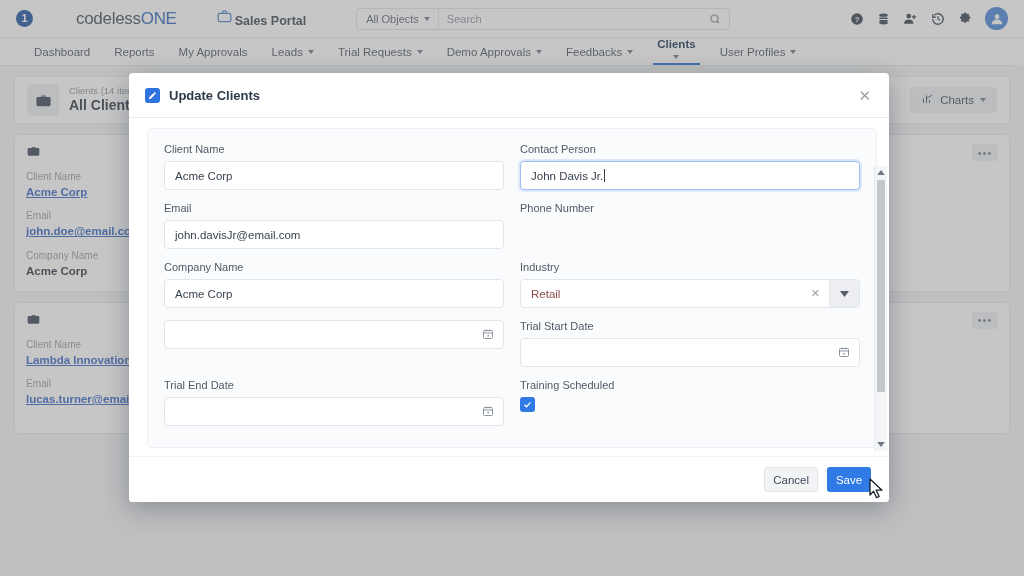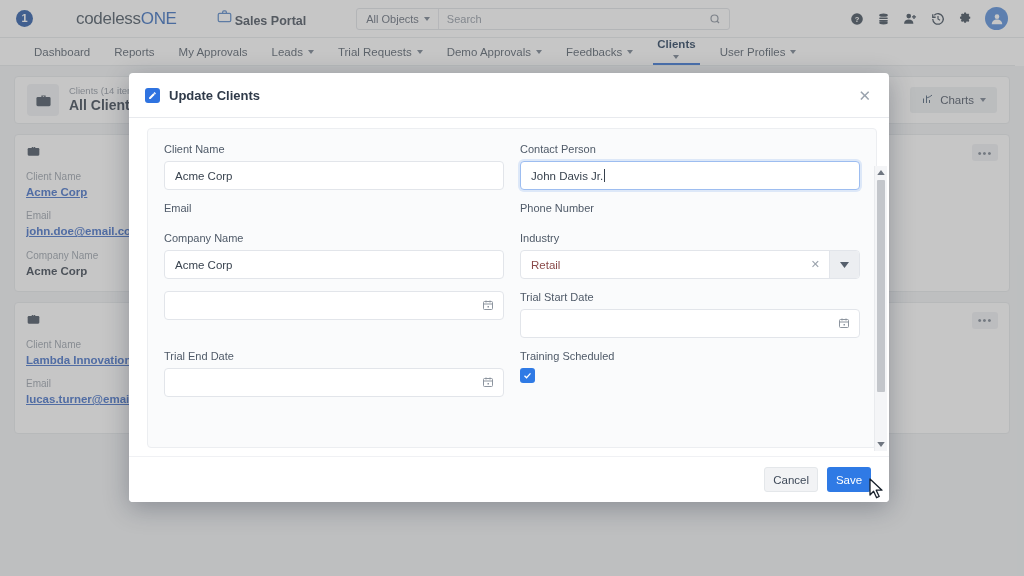--- a/index.html
+++ b/index.html
@@ -564,20 +564,23 @@
         <div class="field">
           <label class="field-label">Contact Person</label>
           <div class="input focused">
               <span>John Davis Jr.</span>
               <span class="caretbar"></span>
             </div>
         </div>
 
         <div class="field">
           <label class="field-label">Email</label>
+          <div class="input">
+              <span>john.davisJr@email.com</span>
+            </div>
         </div>
         <div class="field">
           <label class="field-label">Phone Number</label>
         </div>
 
         <div class="field">
           <label class="field-label">Company Name</label>
           <div class="input">
               <span>Acme Corp</span>
             </div>

